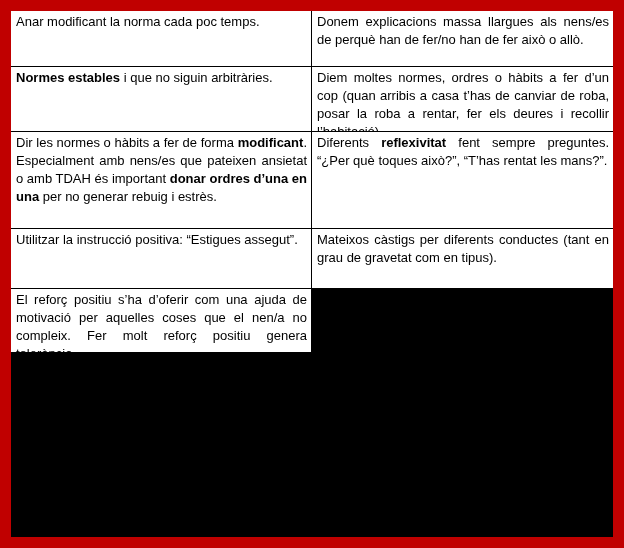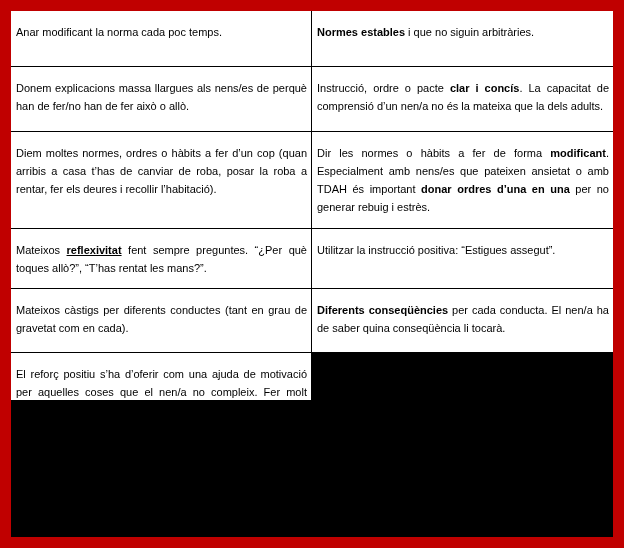--- a/index.html
+++ b/index.html
@@ -21,48 +21,46 @@
     grid-template-columns: 300px 301px;
     grid-template-rows: 55px 64px 96px 59px 63px 47px 62px 73px;
     gap: 1px;
     background: var(--grid, #000000);
   }
   .cell {
     box-sizing: border-box;
     background: #ffffff;
     color: #000000;
     overflow: hidden;
-    padding: 12px 4px 0 5px;
+    padding: 2px 4px 0 5px;
     text-align: justify;
     font-family: "Liberation Sans", sans-serif;
-    font-size: 11px;
+    font-size: 13px;
     line-height: 18px;
     -webkit-hyphens: none;
     hyphens: none;
   }
   .cell span.b { font-weight: 700; }
-  .cell span.u { text-decoration: underline; }
+  .cell span.u { }
 </style>
 </head>
 <body>
 
 <div class="doc">
   <div class="grid">
     <div class="cell"><span>Anar modificant la norma cada poc temps.</span></div>
+    <div class="cell"><span>Donem explicacions massa llargues als nens/es de perquè han de fer/no han de fer això o allò.</span></div>
+
     <div class="cell"><span class="b">Normes estables</span><span> i que no siguin arbitràries.</span></div>
-
-    <div class="cell"><span>Donem explicacions massa llargues als nens/es de perquè han de fer/no han de fer això o allò.</span></div>
-    <div class="cell"><span>Instrucció, ordre o pacte </span><span class="b">clar i concís</span><span>. La capacitat de comprensió d’un nen/a no és la mateixa que la dels adults.</span></div>
 
     <div class="cell"><span>Diem moltes normes, ordres o hàbits a fer d’un cop (quan arribis a casa t’has de canviar de roba, posar la roba a rentar, fer els deures i recollir l’habitació).</span></div>
     <div class="cell"><span>Dir les normes o hàbits a fer de forma </span><span class="b">modificant</span><span>. Especialment amb nens/es que pateixen ansietat o amb TDAH és important </span><span class="b">donar ordres d’una en una</span><span> per no generar rebuig i estrès.</span></div>
 
 
-    <div class="cell"><span>Mateixos </span><span class="b u">reflexivitat</span><span> fent sempre preguntes. “¿Per què toques allò?”, “T’has rentat les mans?”.</span></div>
+    <div class="cell"><span>Diferents </span><span class="b u">reflexivitat</span><span> fent sempre preguntes. “¿Per què toques això?”, “T’has rentat les mans?”.</span></div>
 
     <div class="cell"><span>Utilitzar la instrucció positiva: “Estigues assegut”.</span></div>
 
-    <div class="cell"><span>Mateixos càstigs per diferents conductes (tant en grau de gravetat com en cada).</span></div>
-    <div class="cell"><span class="b">Diferents conseqüències</span><span> per cada conducta. El nen/a ha de saber quina conseqüència li tocarà.</span></div>
+    <div class="cell"><span>Mateixos càstigs per diferents conductes (tant en grau de gravetat com en tipus).</span></div>
 
     <div class="cell"><span>El reforç positiu s’ha d’oferir com una ajuda de motivació per aquelles coses que el nen/a no compleix. Fer molt reforç positiu genera tolerància.</span></div>
   </div>
 </div>
 
 </body></html>

